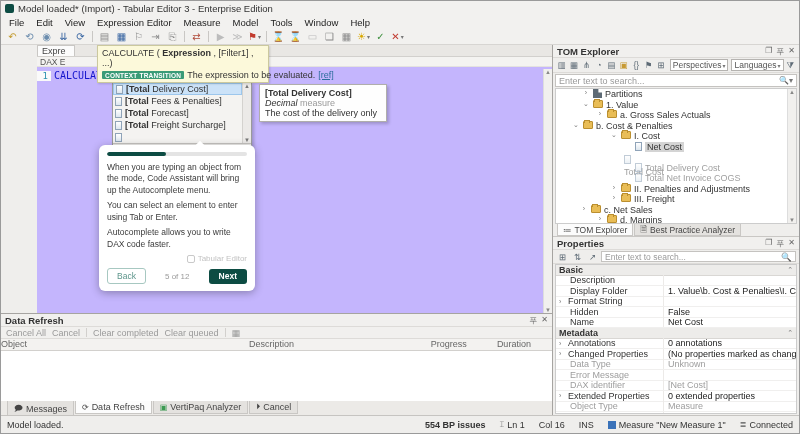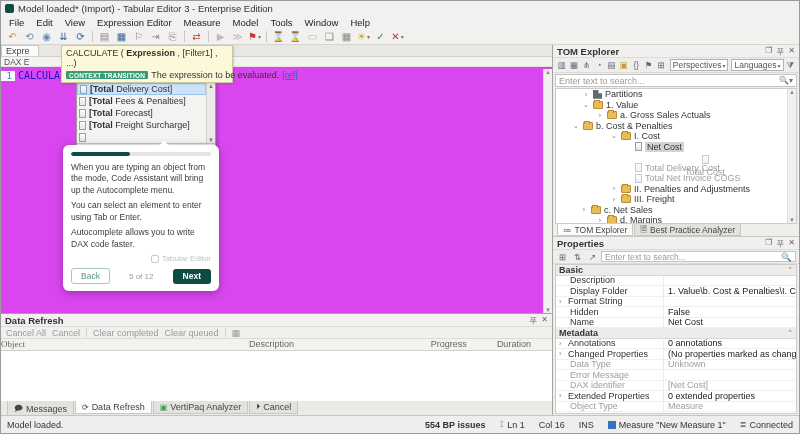--- a/index.html
+++ b/index.html
@@ -15,21 +15,21 @@
   .menubar .mi { padding:0 6px; font-size:9.5px; color:#222; cursor:default; }
   .toolbar { height:16px; display:flex; align-items:center; padding:0 3px; background:#f2f1ef; border-bottom:1px solid #d7d5d2; }
   .tbtn { width:15px; height:14px; display:inline-flex; align-items:center; justify-content:center; font-size:10px; margin:0 1px; border-radius:2px; }
   .tsep { width:1px; height:11px; background:#c9c7c4; margin:0 3px; }
   .tdd { font-size:6px; color:#777; margin-left:1px; }
 
   .main { flex:1; display:flex; min-height:0; }
 
   
   .editor-col { flex:1; display:flex; flex-direction:column; min-width:0; border-right:1px solid #a6a4a1; }
-  .editor-area { flex:1; position:relative; background:#d946ef; overflow:hidden; }
+  .editor-area { flex:1; position:relative; background:#c4b5fd; overflow:hidden;margin-left:36px; }
   .doc-tabstrip { height:12px; background:#e9e7e4; border-bottom:1px solid #d2d0cd; display:flex; }
   .doc-tab { background:#fcfcfc; border:1px solid #c9c7c4; border-bottom:none; padding:0 8px 0 4px; font-size:9px; color:#444; }
   .ed-toolbar { height:10px; display:flex; align-items:center; padding:0 3px; font-size:8.5px; color:#555; background:#f4f3f1; border-bottom:1px solid #e4e2df; }
   .code-line { position:absolute; left:0; top:24px; height:13px; display:flex; align-items:center; font-family:"DejaVu Sans Mono", monospace; font-size:10px; }
   .gutter { width:14px; text-align:right; padding-right:3px; color:#2b91af; background:#fafafa; font-size:9px; }
   .kw { color:#1414cc; }
   .caret { display:inline-block; width:1px; height:11px; background:#000; margin:0 0.5px; vertical-align:middle; }
 
   .vscroll { position:absolute; right:0; top:24px; bottom:0; width:9px; background:#f1f0ee; border-left:1px solid #ddd; display:flex; flex-direction:column; justify-content:space-between; align-items:center; font-size:6px; color:#888; }
 
@@ -89,21 +89,21 @@
   .btab .bico { font-size:8px; }
 
   
   .side { width:246px; display:flex; flex-direction:column; background:#efeeec; }
   .tom-toolbar { height:15px; display:flex; align-items:center; gap:1px; padding:0 3px; border-bottom:1px solid #dddbd8; }
   .tico { width:13px; height:12px; display:inline-flex; align-items:center; justify-content:center; font-size:8.5px; color:#5d6a75; border:1px solid transparent; }
   .combo { display:flex; align-items:center; justify-content:space-between; background:#fff; border:1px solid #b5b3b0; font-size:8.5px; color:#555; padding:0 2px; height:12px; }
   .search-row { height:13px; display:flex; align-items:center; background:#fff; border:1px solid #c5c3c0; margin:1px 2px; padding:0 3px; font-size:9px; color:#9a9a9a; }
   .search-row .mag { margin-left:auto; color:#777; font-size:8px; }
   .tree { height:136px; background:#fff; border:1px solid #ccc; margin:0 2px; overflow:hidden; position:relative; }
-  .trow { height:10.5px; display:flex; align-items:center; gap:3px; font-size:9px; white-space:nowrap; padding-right:10px; }
+  .trow { height:10.5px; display:flex; align-items:flex-start; gap:3px; font-size:9px; white-space:nowrap; padding-right:10px; }
   .trow .arrow { width:8px; text-align:center; color:#777; font-size:7px; flex:none; }
   .trow.sel .lbl { background:#d4d4d4; padding:0 2px; }
   .trow.dim .lbl { color:#a0a0a0; }
   .tree-scroll { position:absolute; right:0; top:0; bottom:0; width:9px; background:#f1f0ee; border-left:1px solid #ddd; display:flex; flex-direction:column; justify-content:space-between; align-items:center; font-size:6px; color:#888; }
   .side-tabs { height:13px; display:flex; gap:1px; padding:0 4px; background:#efeeec; border-bottom:1px solid #c9c7c4; }
   .stab { display:flex; align-items:center; gap:3px; padding:0 5px; font-size:8.5px; color:#444; border:1px solid #c9c7c4; border-top:none; background:#e4e2df; }
   .stab.active { background:#fcfcfc; }
 
   .props { flex:1; display:flex; flex-direction:column; min-height:0; }
   .props-toolbar { height:14px; display:flex; align-items:center; gap:2px; padding:0 3px; border-bottom:1px solid #dddbd8; }
@@ -231,20 +231,24 @@
                 <span>▼</span>
               </div>
             </div>
           <div class="fx-bar">
             <span class="fx">fx</span>
             <span class="ico-measure"></span>
             <span class="grip">◢</span>
           </div>
         </div>
 
+        <div class="info-tip">
+          <div><b>[Total Delivery Cost]</b><span class="info-type"> Decimal</span><span class="info-kind"> measure</span></div>
+          <div>The cost of the delivery only</div>
+        </div>
 
         <div class="assist">
           <div class="notch"></div>
           <div class="progress">
               <div id="assist-progress" style="width: 42%;"></div>
             </div>
           <div id="assist-paragraphs">
               <p>When you are typing an object from the mode, Code Assistant will bring up the Autocomplete menu.</p>
               <p>You can select an element to enter using Tab or Enter.</p>
               <p>Autocomplete allows you to write DAX code faster.</p>
@@ -277,21 +281,21 @@
         <div class="dr-toolbar" id="dr-toolbar">
             <span>Cancel All</span>
             <span>Cancel</span>
             <span class="vsep"></span>
             <span>Clear completed</span>
             <span>Clear queued</span>
             <span class="vsep"></span>
             <span>▦</span>
           </div>
         <div class="dr-head" id="dr-head">
-            <span style="width: 45%; font-family: Liberation Serif, serif;">Object</span>
+            <span style="width: 45%;">Object</span>
             <span style="width: 33%;">Description</span>
             <span style="width: 12%;">Progress</span>
             <span style="width: 10%;">Duration</span>
           </div>
         <div class="dr-body"></div>
       </div>
 
       <div class="bot-tabs" id="bot-tabs">
           <span class="btab">
             <span class="bico">🗩</span>

